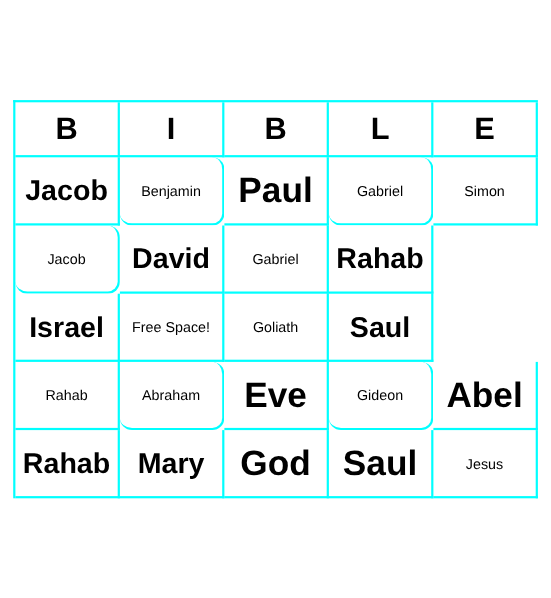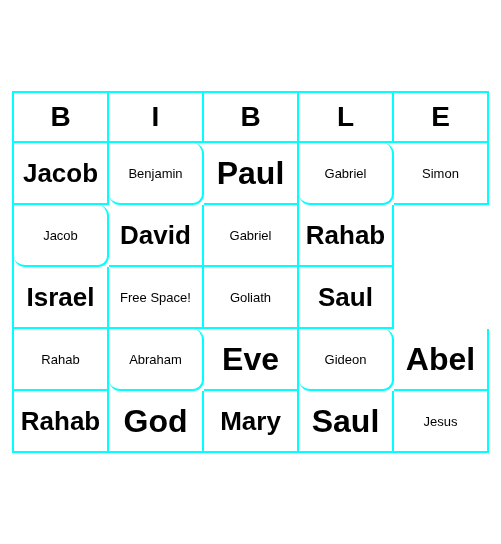--- a/index.html
+++ b/index.html
@@ -110,18 +110,18 @@
     </div>
     <div class="grid-row">
       <div class="grid-cell size-medium">Rahab</div>
       <div class="grid-cell size-small">Abraham</div>
       <div class="grid-cell size-xlarge">Eve</div>
       <div class="grid-cell size-small">Gideon</div>
       <div class="grid-cell size-xlarge">Abel</div>
     </div>
     <div class="grid-row">
       <div class="grid-cell size-large">Rahab</div>
+      <div class="grid-cell size-large">Mary</div>
       <div class="grid-cell size-xlarge">God</div>
-      <div class="grid-cell size-large">Mary</div>
       <div class="grid-cell size-xlarge">Saul</div>
       <div class="grid-cell size-medium">Jesus</div>
     </div>
   </div>
 
 </body></html>

